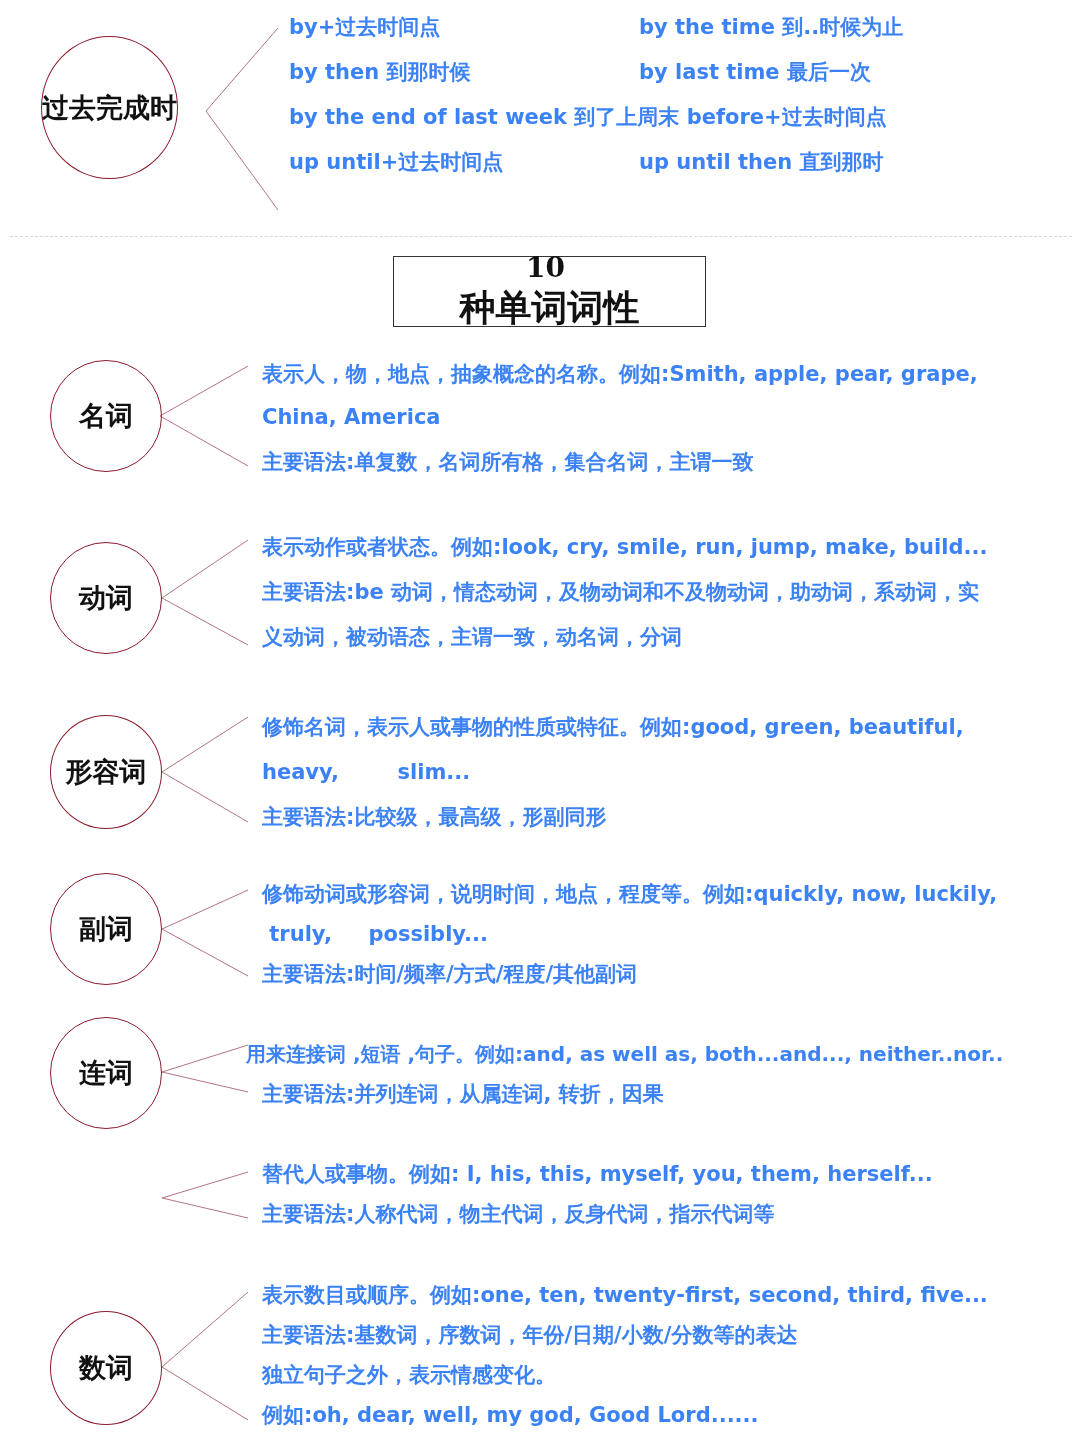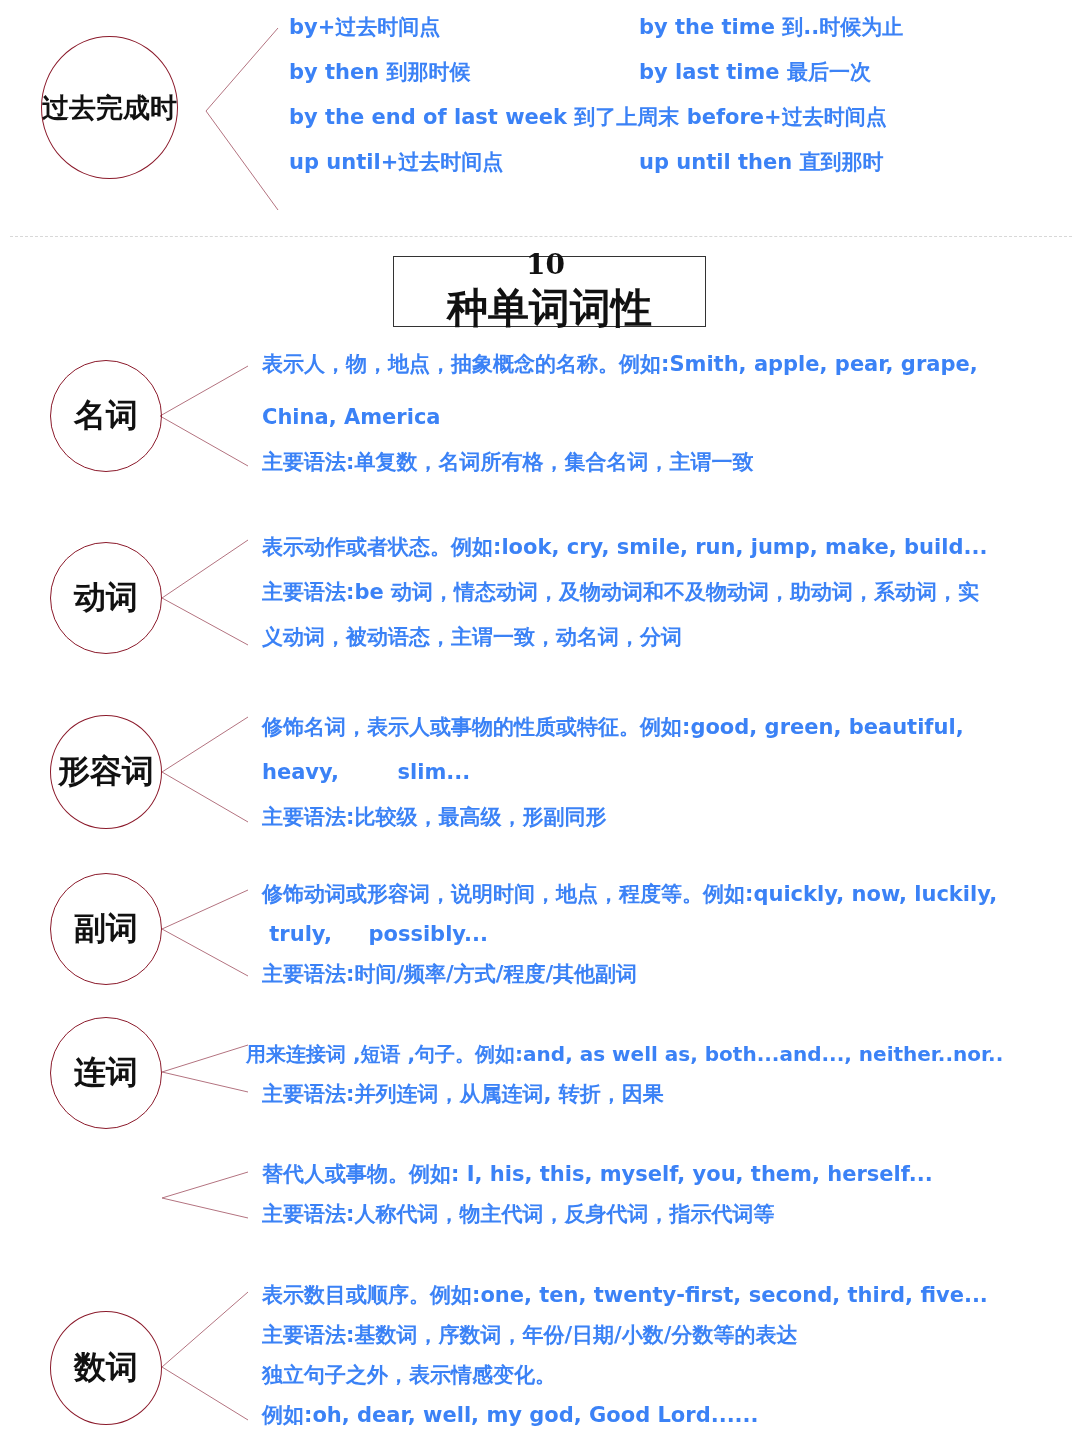--- a/index.html
+++ b/index.html
@@ -8,41 +8,41 @@
       font-family: "DejaVu Sans", "Liberation Sans", sans-serif;
       color: #111111;
     }
     .canvas { position: absolute; left: 0; top: 0; width: 1079px; height: 1449px; }
     .lines-svg { position: absolute; left: 0; top: 0; pointer-events: none; }
     .circle {
       position: absolute; border: 1.5px solid #8b1a2b; border-radius: 50%;
       box-sizing: border-box; display: flex; align-items: center; justify-content: center;
       background: transparent;
     }
-    .circle-label { font-weight: bold; font-size: 32px; letter-spacing: 0px; white-space: nowrap; color: #111; }
+    .circle-label { font-weight: bold; font-size: 27px; letter-spacing: 0px; white-space: nowrap; color: #111; }
     .circle-label.wide { font-size: 26px; margin-left: -6px; }
     .line {
       position: absolute; font-weight: bold; font-size: 21px; white-space: nowrap; color: #3b82f6;
       line-height: 30px;
     }
     .divider {
       position: absolute; left: 10px; top: 236px; width: 1062px; height: 0;
       border-top: 1px dashed #d8d8d8;
     }
     .title-box {
       position: absolute; left: 393px; top: 256px; width: 313px; height: 71px;
       border: 1.5px solid #333; box-sizing: border-box;
       display: flex; align-items: center; justify-content: center; flex-direction: column;
     }
     .title-bullet {
       display: inline-block; width: 20px; height: 20px; background: #111; border-radius: 50%;
       margin-right: 6px;
     }
     .title-num { font-family: "DejaVu Serif", "Liberation Serif", serif; font-weight: bold; font-size: 28px; margin-right: 8px; }
-    .title-text { font-weight: bold; font-size: 41px; }
+    .title-text { font-weight: bold; font-size: 36px; }
   </style>
 </head>
 <body>
 
 <div class="canvas">
 
   <svg class="lines-svg" width="1079" height="1449">
     <g stroke="#a05060" stroke-width="1" fill="none" opacity="0.8">
 
       <line x1="206" y1="111" x2="278" y2="28"></line>
@@ -86,21 +86,21 @@
 
   <div class="title-box">
     <span class="title-bullet"></span>
     <span class="title-num">10</span>
     <span class="title-text">种单词词性</span>
   </div>
 
   <div class="circle" style="left:50px; top:360px; width:112px; height:112px;">
     <span class="circle-label">名词</span>
   </div>
-  <div class="line" style="left:262px; top:349px;">表示人，物，地点，抽象概念的名称。例如:Smith, apple, pear, grape,</div>
+  <div class="line" style="left:262px; top:359px;">表示人，物，地点，抽象概念的名称。例如:Smith, apple, pear, grape,</div>
   <div class="line" style="left:262px; top:402px;">China, America</div>
   <div class="line" style="left:262px; top:447px;">主要语法:单复数，名词所有格，集合名词，主谓一致</div>
 
   <div class="circle" style="left:50px; top:542px; width:112px; height:112px;">
     <span class="circle-label">动词</span>
   </div>
   <div class="line" style="left:262px; top:532px;">表示动作或者状态。例如:look, cry, smile, run, jump, make, build...</div>
   <div class="line" style="left:262px; top:577px;">主要语法:be 动词，情态动词，及物动词和不及物动词，助动词，系动词，实</div>
   <div class="line" style="left:262px; top:622px;">义动词，被动语态，主谓一致，动名词，分词</div>
 

